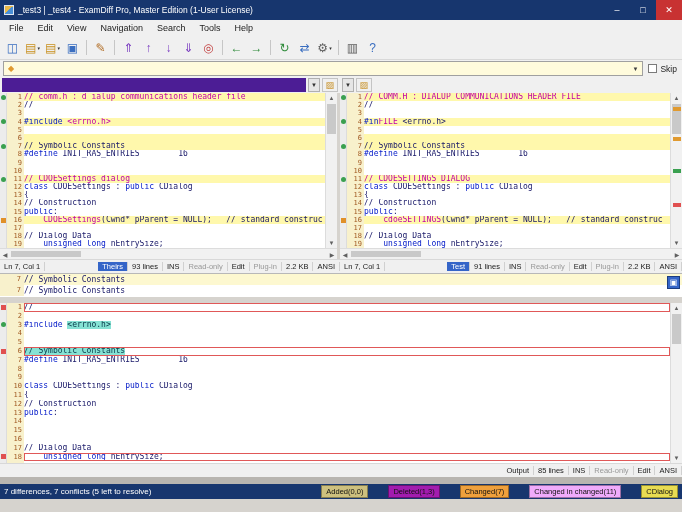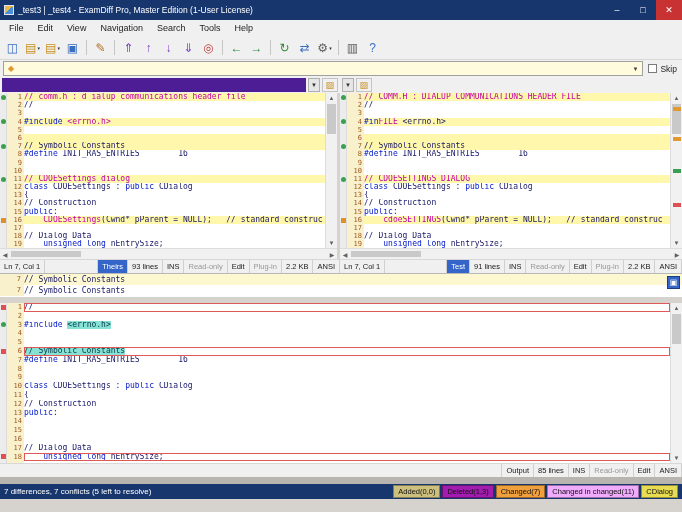--- a/index.html
+++ b/index.html
@@ -72,21 +72,21 @@
   .varrow.down { position:absolute; bottom:0; left:0; right:0; }
   .vthumb { position:absolute; left:1px; right:1px; top:11px; height:30px; background:#c9c9c9; }
   .vmark { position:absolute; left:2px; width:8px; height:4px; }
   .hscroll { height:11px; background:#f1f1f1; border-top:1px solid #dcdcdc; display:flex; align-items:center; font-size:6px; color:#606060; position:relative; flex:0 0 auto; }
   .harrow { width:10px; text-align:center; }
   .harrow.right { margin-left:auto; }
   .hthumb { position:absolute; left:11px; width:70px; top:2px; bottom:2px; background:#c9c9c9; }
 
   
   .statusrow { height:14px; display:flex; background:#f0f0f0; font-size:7.5px; color:#202020; flex:0 0 auto; border-top:1px solid #d8d8d8; }
-  .sgroup { display:flex; height:100%; overflow:hidden; }
+  .sgroup { display:flex; height:100%; overflow:hidden;align-items:center; }
   .sgroup.lhalf { width:340px; }
   .sgroup.rhalf { flex:1; }
   .scell { border-right:1px solid #d0d0d0; display:flex; align-items:center; justify-content:center; padding:0 4px; white-space:nowrap; }
   .scell.fill { flex:1; }
   .scell.blue { background:#3565c8; color:#fff; }
   .scell.dim { color:#989898; }
 
   
   .minipane { height:24px; background:#fff; border-top:1px solid #b8b8b8; position:relative; flex:0 0 auto; overflow:hidden; }
   .mrow { display:flex; height:11px; }
@@ -98,21 +98,21 @@
   .splitter { height:6px; background:#d6d3ce; flex:0 0 auto; }
 
   
   .outputwrap { height:160px; display:flex; background:#fff; flex:0 0 auto; overflow:hidden; }
 
   .gapstrip { height:7px; background:#b8b5b0; flex:0 0 auto; }
   .outputtab { height:13px; background:#d6d3ce; font-size:8.5px; color:#222; display:flex; align-items:center; padding-left:4px; border-top:1px solid #f4f4f4; flex:0 0 auto; }
 
   
   .statusbar { height:15px; background:#17366e; display:flex; align-items:center; color:#fff; font-size:8px; padding:0 4px; gap:4px; flex:0 0 auto; }
-  .badges { margin-left:auto; display:flex; gap:2px; }
+  .badges { margin-left:auto; display:flex; gap:20px; }
   .badge { color:#101010; font-size:7.5px; padding:1px 4px; border:1px solid rgba(0,0,0,.35); white-space:nowrap; }
 
   
   .watermark { position:absolute; left:0; top:0; width:280px; height:70px; z-index:50; pointer-events:none; opacity:.92; }
   .wm-logo { position:absolute; left:5px; top:4px; width:46px; height:46px; border-radius:50%; background:radial-gradient(circle at 35% 35%, #7cc8f0, #1e78c8); border:2px solid #e8f4fc; box-shadow:0 1px 3px rgba(0,0,0,.4); }
   .wm-logo::after { content:""; position:absolute; inset:9px; border:5px solid #fff; border-right-color:transparent; border-radius:50%; transform:rotate(35deg); }
   .wm-cn { position:absolute; left:57px; top:7px; font-family:"DejaVu Sans",sans-serif; font-size:26px; font-weight:bold; color:#dfe3ea; letter-spacing:1px;
            text-shadow:1px 1px 2px #555a66, -1px -1px 0 #ffffff, 1px -1px 0 #ffffff, -1px 1px 0 #ffffff; white-space:nowrap; }
   .wm-url { position:absolute; left:62px; top:33px; font-family:"DejaVu Sans",sans-serif; font-size:25px; font-weight:bold; font-style:italic; color:#ffffff; white-space:nowrap;
             text-shadow:2px 0 0 #2288d8, -2px 0 0 #2288d8, 0 2px 0 #2288d8, 0 -2px 0 #2288d8, 1px 1px 0 #2288d8, -1px -1px 0 #2288d8, 1px -1px 0 #2288d8, -1px 1px 0 #2288d8; }

